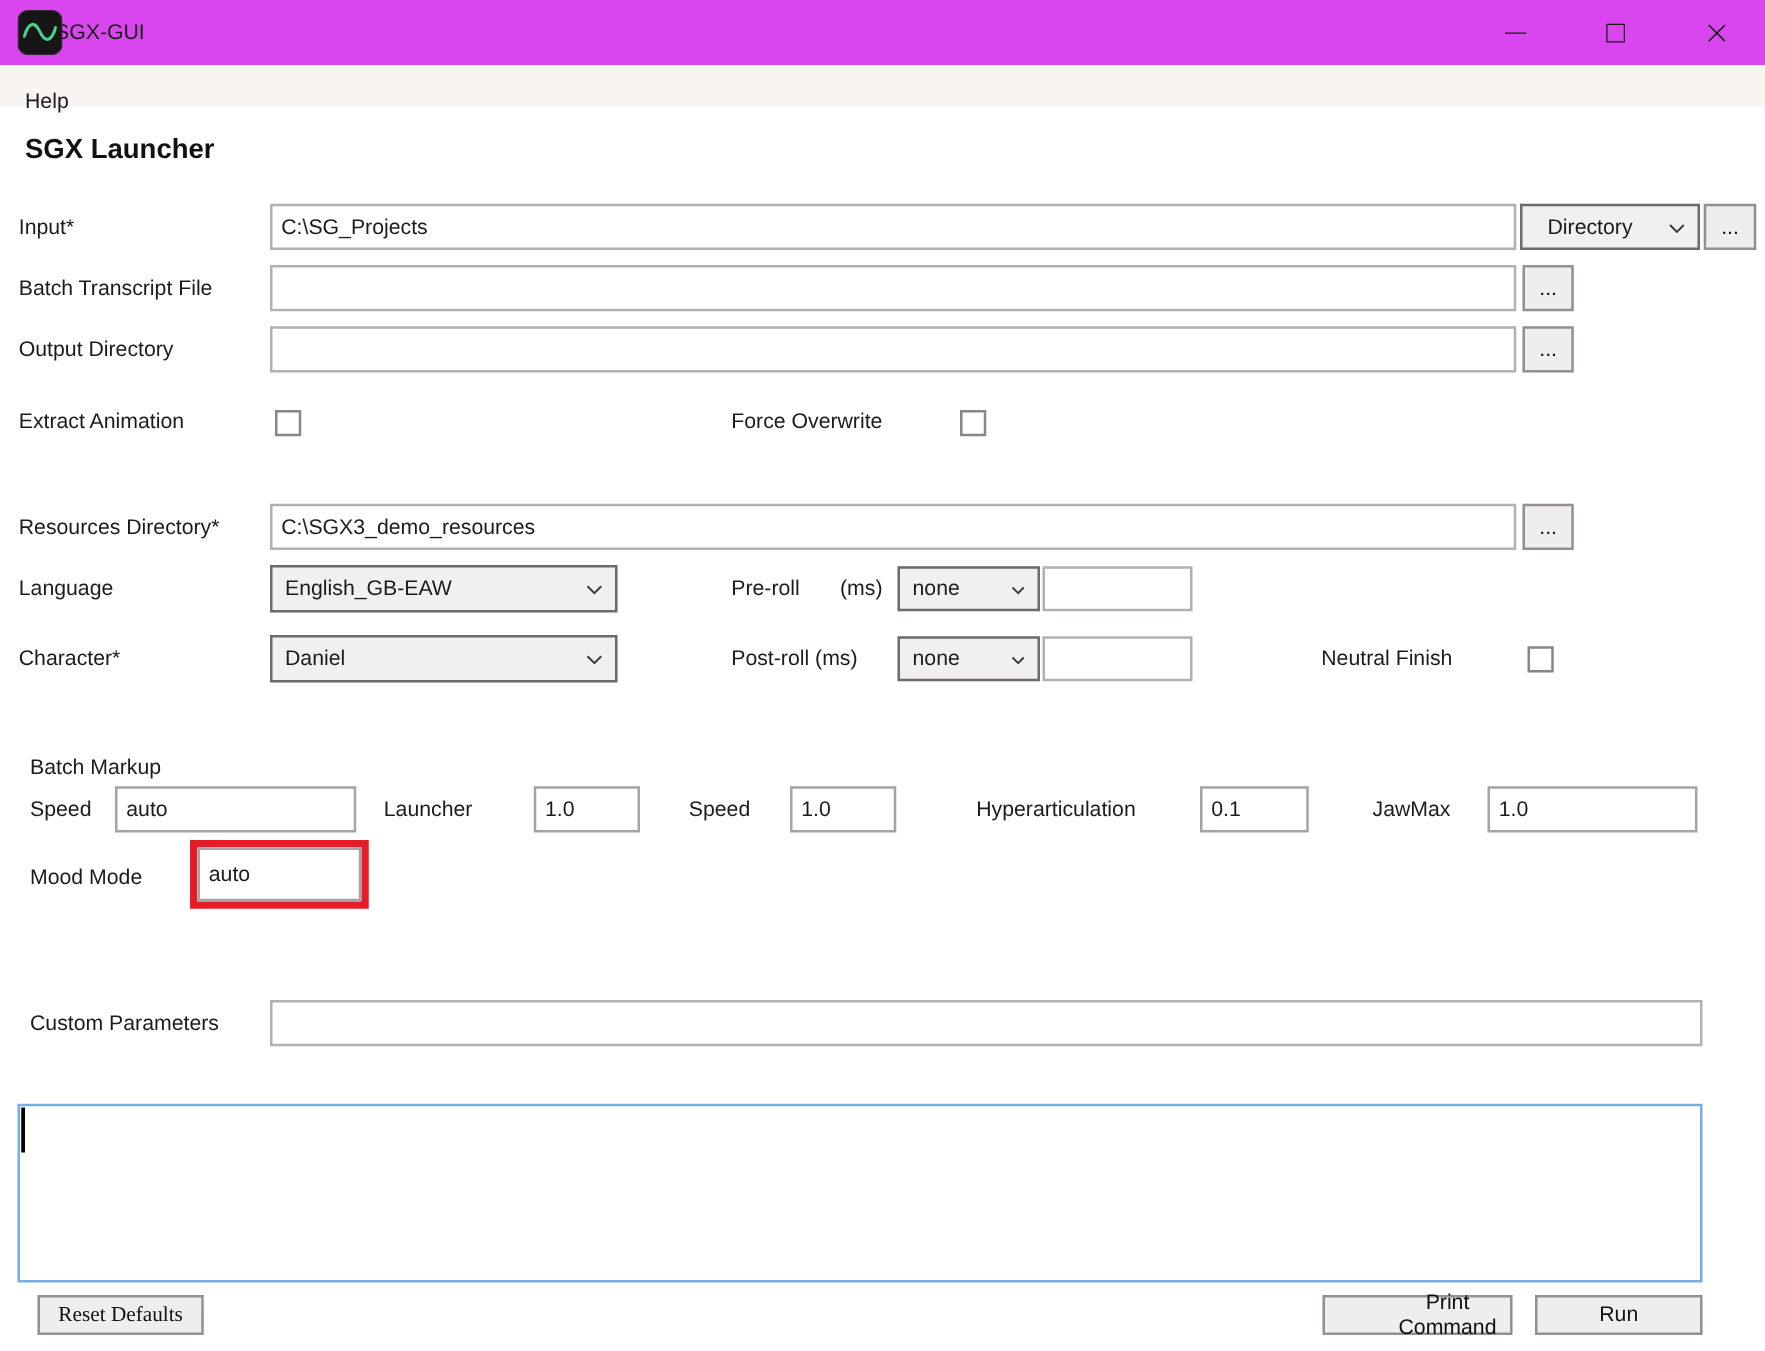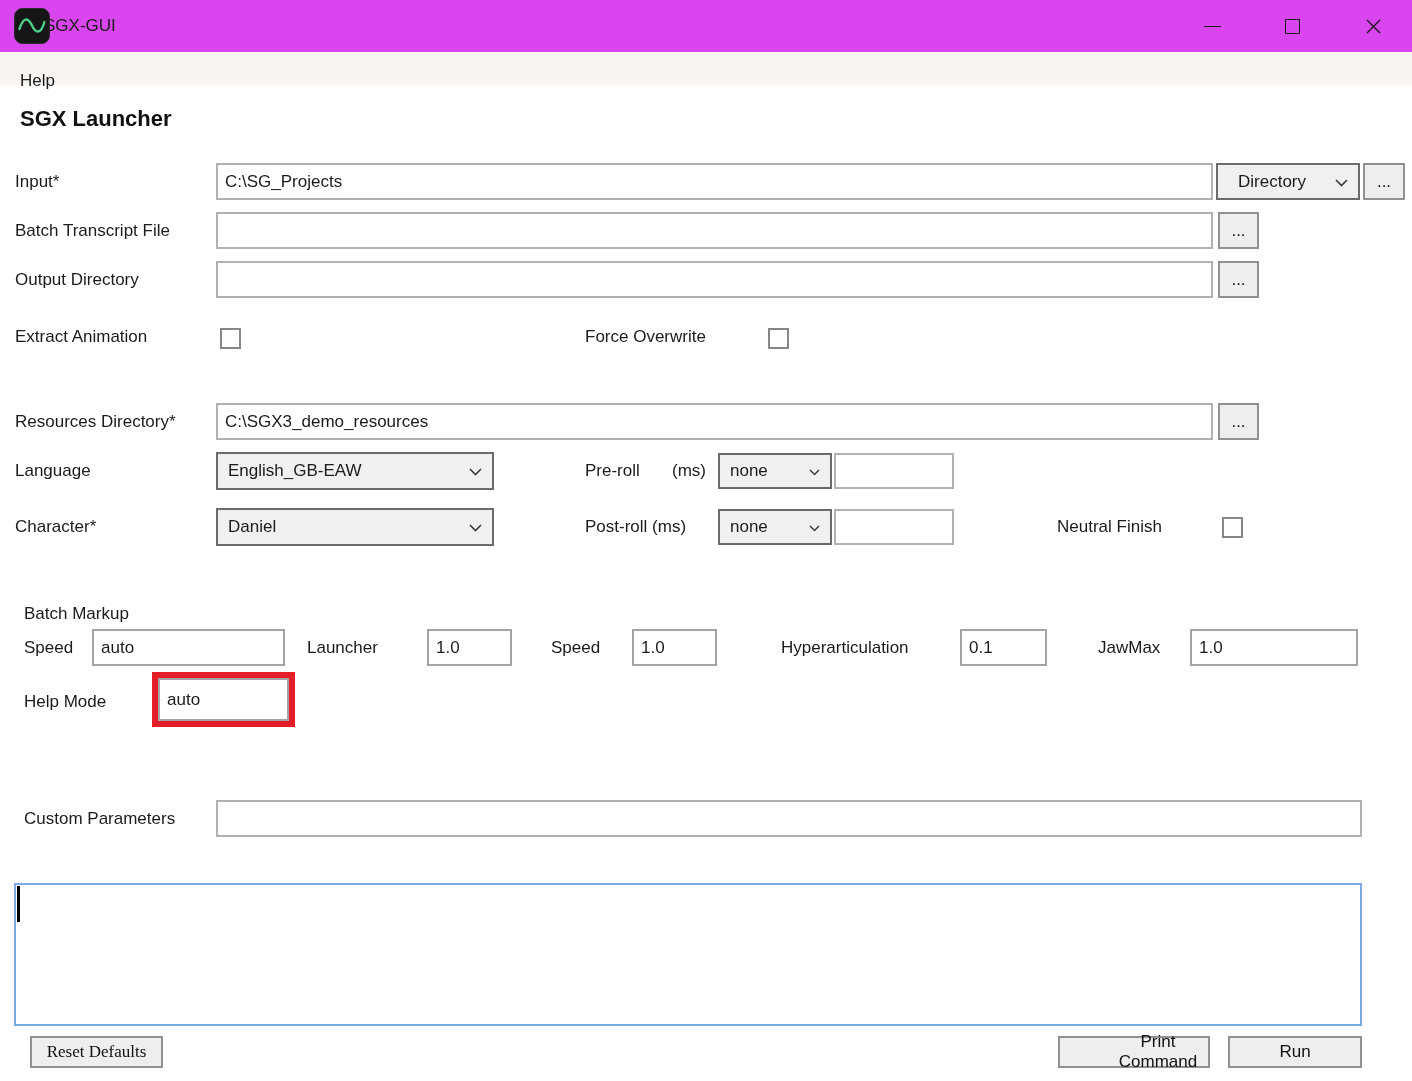--- a/index.html
+++ b/index.html
@@ -182,21 +182,21 @@
 
 <div class="abs lbl vcenter" style="left:551px;top:629px;height:37px;">Speed</div>
 <input class="abs tinput small" style="left: 632px; top: 629px; width: 85px; height: 37px;" value="1.0">
 
 <div class="abs lbl vcenter" style="left:781px;top:629px;height:37px;">Hyperarticulation</div>
 <input class="abs tinput small" style="left: 960px; top: 629px; width: 87px; height: 37px;" value="0.1">
 
 <div class="abs lbl vcenter" style="left:1098px;top:629px;height:37px;">JawMax</div>
 <input class="abs tinput small" style="left: 1190px; top: 629px; width: 168px; height: 37px;" value="1.0">
 
-<div class="abs lbl vcenter" style="left:24px;top:683px;height:37px;">Help Mode</div>
+<div class="abs lbl vcenter" style="left:24px;top:683px;height:37px;">Mood Mode</div>
 <div class="abs red-box">
   <input class="tinput small" value="auto" style="">
 </div>
 
 <div class="abs lbl vcenter" style="left:24px;top:800px;height:37px;text-align:right;">Custom Parameters</div>
 <input class="abs tinput" style="left: 216px; top: 800px; width: 1146px; height: 37px;" value="">
 
 <textarea class="abs console" spellcheck="false" style=""></textarea>
 <div class="abs caret"></div>
 

